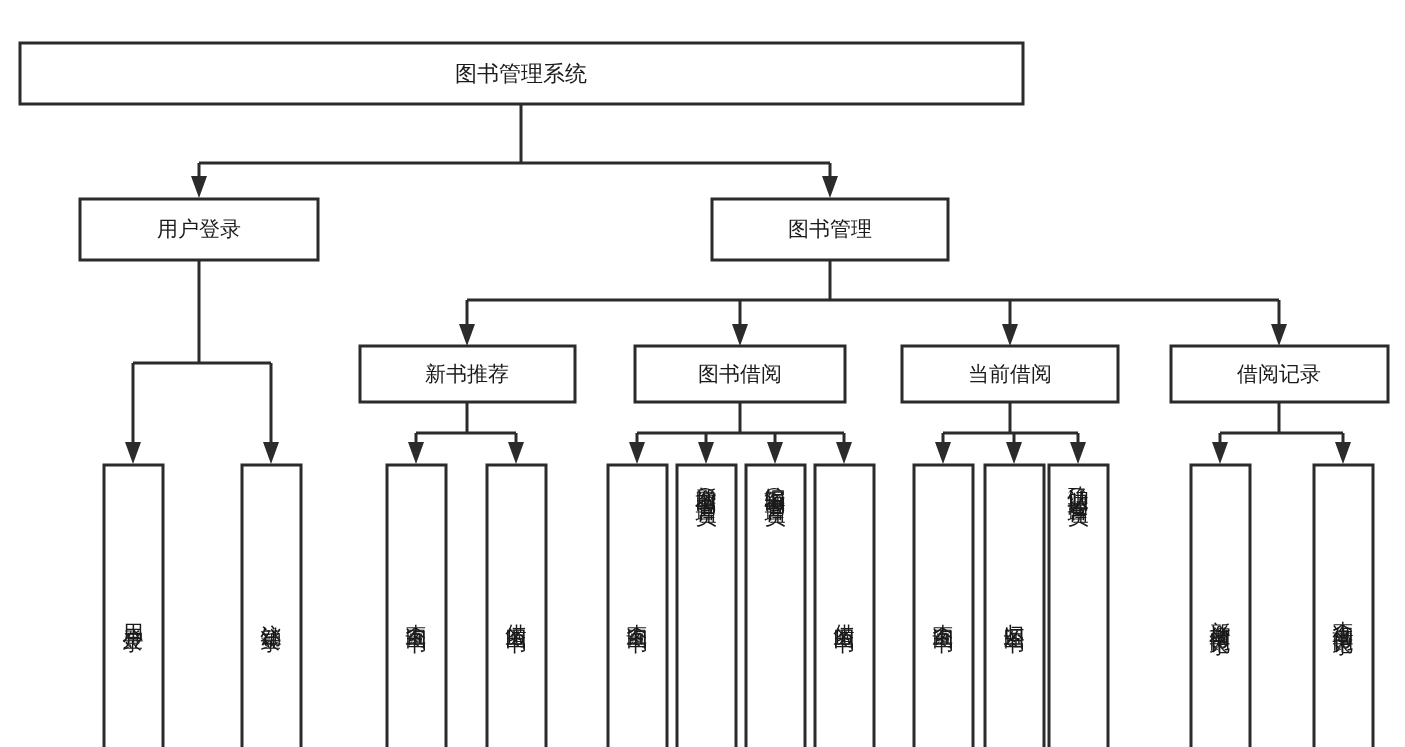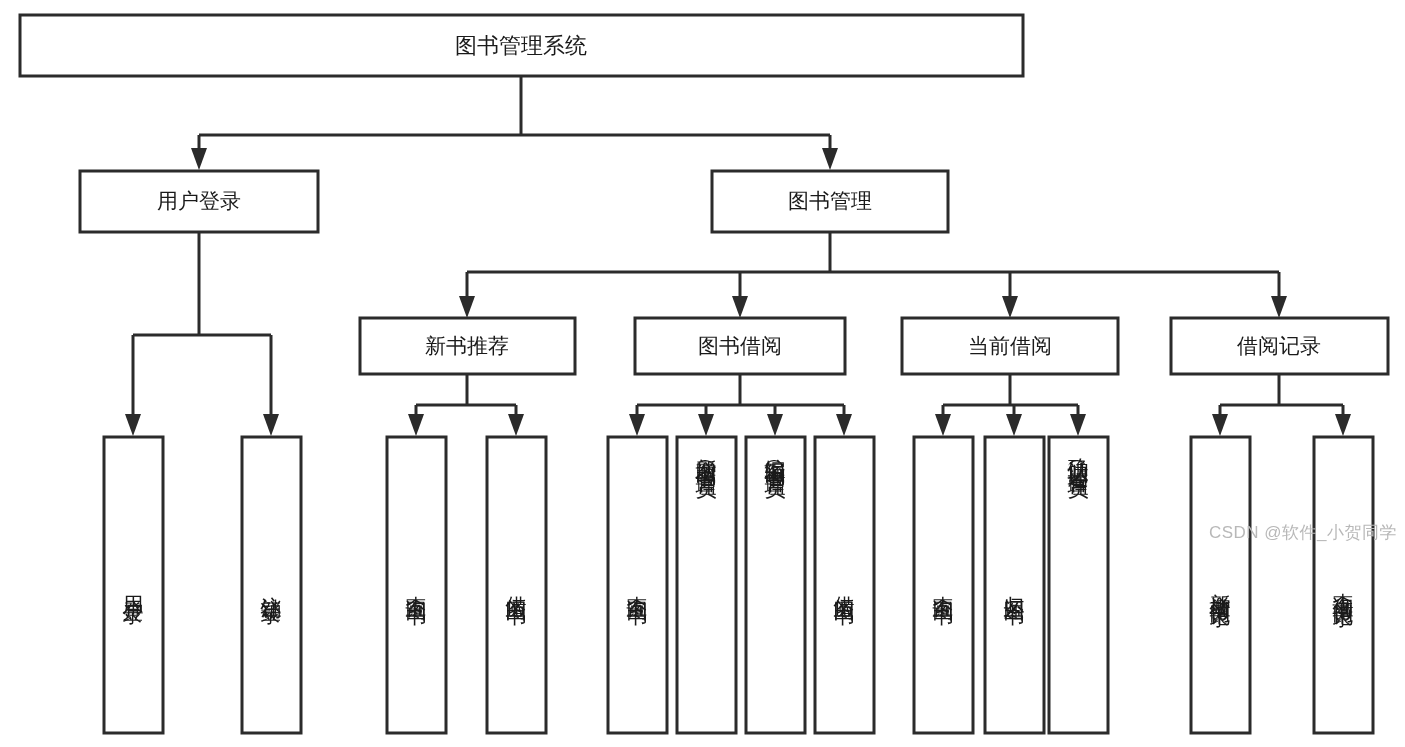--- a/index.html
+++ b/index.html
@@ -11,20 +11,21 @@
     width: 1405px;
     height: 747px;
     font-family: "Liberation Sans", "DejaVu Sans", sans-serif;
     overflow: hidden;
   }
   #diagram-root {
     position: relative;
     width: 1405px;
     height: 548px;
     background: #ffffff;
+    margin-top: 28px;
   }
   svg#tree-svg {
     position: absolute;
     left: 0;
     top: 0;
     width: 1405px;
     height: 747px;
     display: block;
   }
   .node-box {
@@ -255,15 +256,14 @@
   </div>
 
   <div class="vlabel-wrap" style="left:1191px; top:437px; width:59px; height:296px;">
     <span class="vlabel-text">新增借阅记录</span>
   </div>
 
   <div class="vlabel-wrap" style="left:1314px; top:437px; width:59px; height:296px;">
     <span class="vlabel-text">查询借阅记录</span>
   </div>
 
-  <div id="watermark">CSDN @软件_小贺同学</div>
 
 </div>
 
 </body></html>

